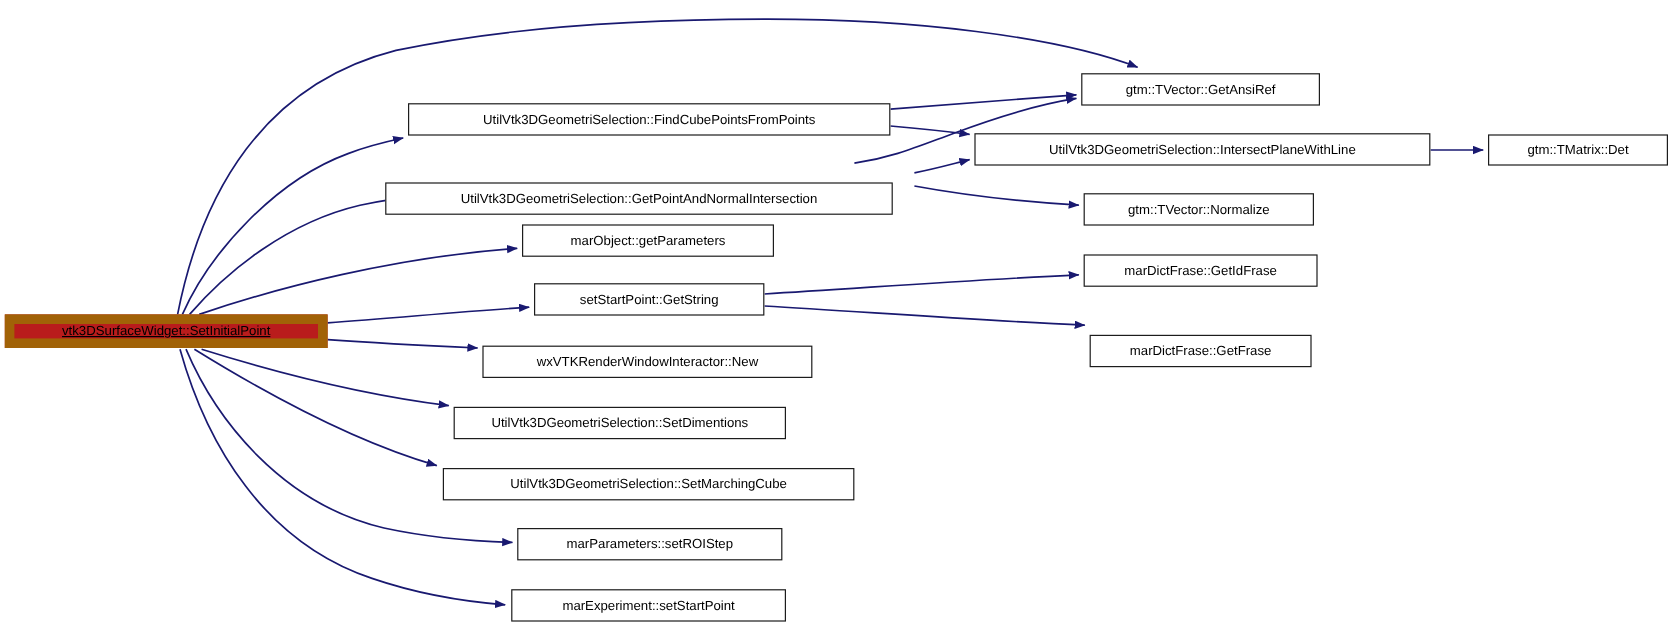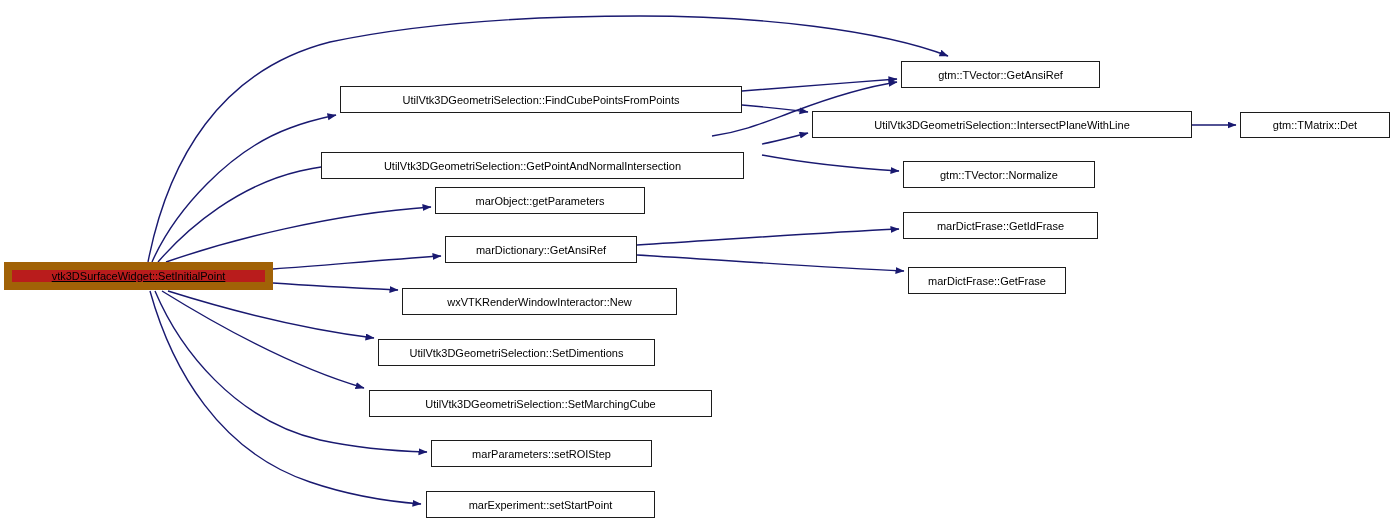--- a/index.html
+++ b/index.html
@@ -66,37 +66,37 @@
   </svg>
 
   <div class="node root" style="left:4px; top:262px; width:269px; height:28px">vtk3DSurfaceWidget::SetInitialPoint</div>
 
   <div class="node" style="left:340px; top:86px; width:402px; height:27px">UtilVtk3DGeometriSelection::FindCubePointsFromPoints</div>
 
   <div class="node" style="left:321px; top:152px; width:423px; height:27px">UtilVtk3DGeometriSelection::GetPointAndNormalIntersection</div>
 
   <div class="node" style="left:435px; top:187px; width:210px; height:27px">marObject::getParameters</div>
 
-  <div class="node" style="left:445px; top:236px; width:192px; height:27px">marDictionary::GetAnsiRef</div>
+  <div class="node" style="left:445px; top:236px; width:192px; height:27px">setStartPoint::GetString</div>
 
   <div class="node" style="left:402px; top:288px; width:275px; height:27px">wxVTKRenderWindowInteractor::New</div>
 
   <div class="node" style="left:378px; top:339px; width:277px; height:27px">UtilVtk3DGeometriSelection::SetDimentions</div>
 
   <div class="node" style="left:369px; top:390px; width:343px; height:27px">UtilVtk3DGeometriSelection::SetMarchingCube</div>
 
   <div class="node" style="left:431px; top:440px; width:221px; height:27px">marParameters::setROIStep</div>
 
   <div class="node" style="left:426px; top:491px; width:229px; height:27px">marExperiment::setStartPoint</div>
 
   <div class="node" style="left:901px; top:61px; width:199px; height:27px">gtm::TVector::GetAnsiRef</div>
 
   <div class="node" style="left:812px; top:111px; width:380px; height:27px">UtilVtk3DGeometriSelection::IntersectPlaneWithLine</div>
 
   <div class="node" style="left:903px; top:161px; width:192px; height:27px">gtm::TVector::Normalize</div>
 
   <div class="node" style="left:903px; top:212px; width:195px; height:27px">marDictFrase::GetIdFrase</div>
 
-  <div class="node" style="left:908px; top:267px; width:158px; height:27px">marDictFrase::GetFrase</div>
+  <div class="node" style="left:908px; top:279px; width:185px; height:27px">marDictFrase::GetFrase</div>
 
   <div class="node" style="left:1240px; top:112px; width:150px; height:26px">gtm::TMatrix::Det</div>
 
 </div>
 
 </body></html>

